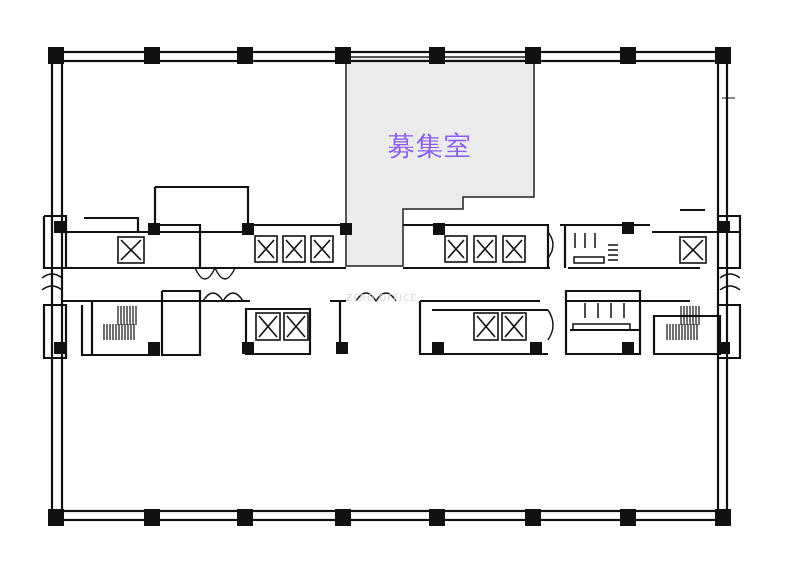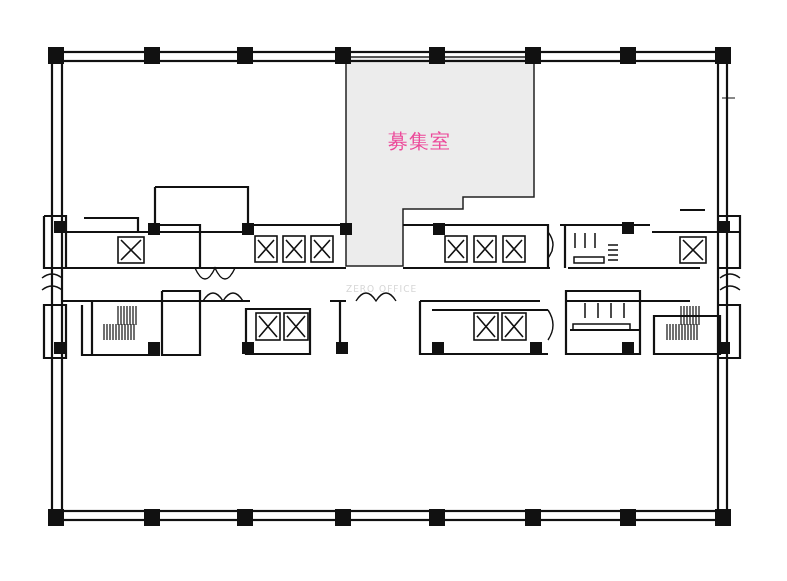--- a/index.html
+++ b/index.html
@@ -1,18 +1,18 @@
 <!DOCTYPE html>
 <html><head>
   <meta charset="utf-8">
   <style>
     html, body { margin: 0; padding: 0; background: #ffffff; }
     body { width: 787px; height: 581px; overflow: hidden; position: relative; font-family: "DejaVu Sans", sans-serif; }
     #plan { position: absolute; left: 0; top: 0; width: 787px; height: 581px; }
-    .label { position: absolute; font-family: Liberation Mono, monospace; font-size: 20px; color: #ec4899; letter-spacing: 1px; white-space: nowrap; }
+    .label { position: absolute; font-family: Liberation Mono, monospace; font-size: 27px; color: #8b5cf6; letter-spacing: 1px; white-space: nowrap; }
     .watermark { position: absolute; font-family: "DejaVu Sans", sans-serif; font-size: 9px; color: #d6d6d6; letter-spacing: 1px; white-space: nowrap; }
   </style>
 </head>
 <body>
 
 <div>
   <svg id="plan" viewBox="0 0 787 581" xmlns="http://www.w3.org/2000/svg">
 
     <polygon points="346,57 534,57 534,197 463,197 463,209 403,209 403,266 346,266" fill="#ececec" stroke="#222" stroke-width="1.5"></polygon>
 
@@ -160,14 +160,14 @@
       <path d="M548,232 Q558,245 548,258"></path>
       <path d="M548,310 Q558,325 548,340"></path>
     </g>
 
     <g stroke="#111" stroke-width="1" fill="none">
       <path d="M722,98 L735,98"></path>
     </g>
   </svg>
 
   <div class="label" style="left:388px; top:128px;">募集室</div>
-  <div class="watermark" style="left:346px; top:284px;">ZERO OFFICE</div>
+  <div class="watermark" style="left:346px; top:293px;">ZERO OFFICE</div>
 </div>
 
 </body></html>

